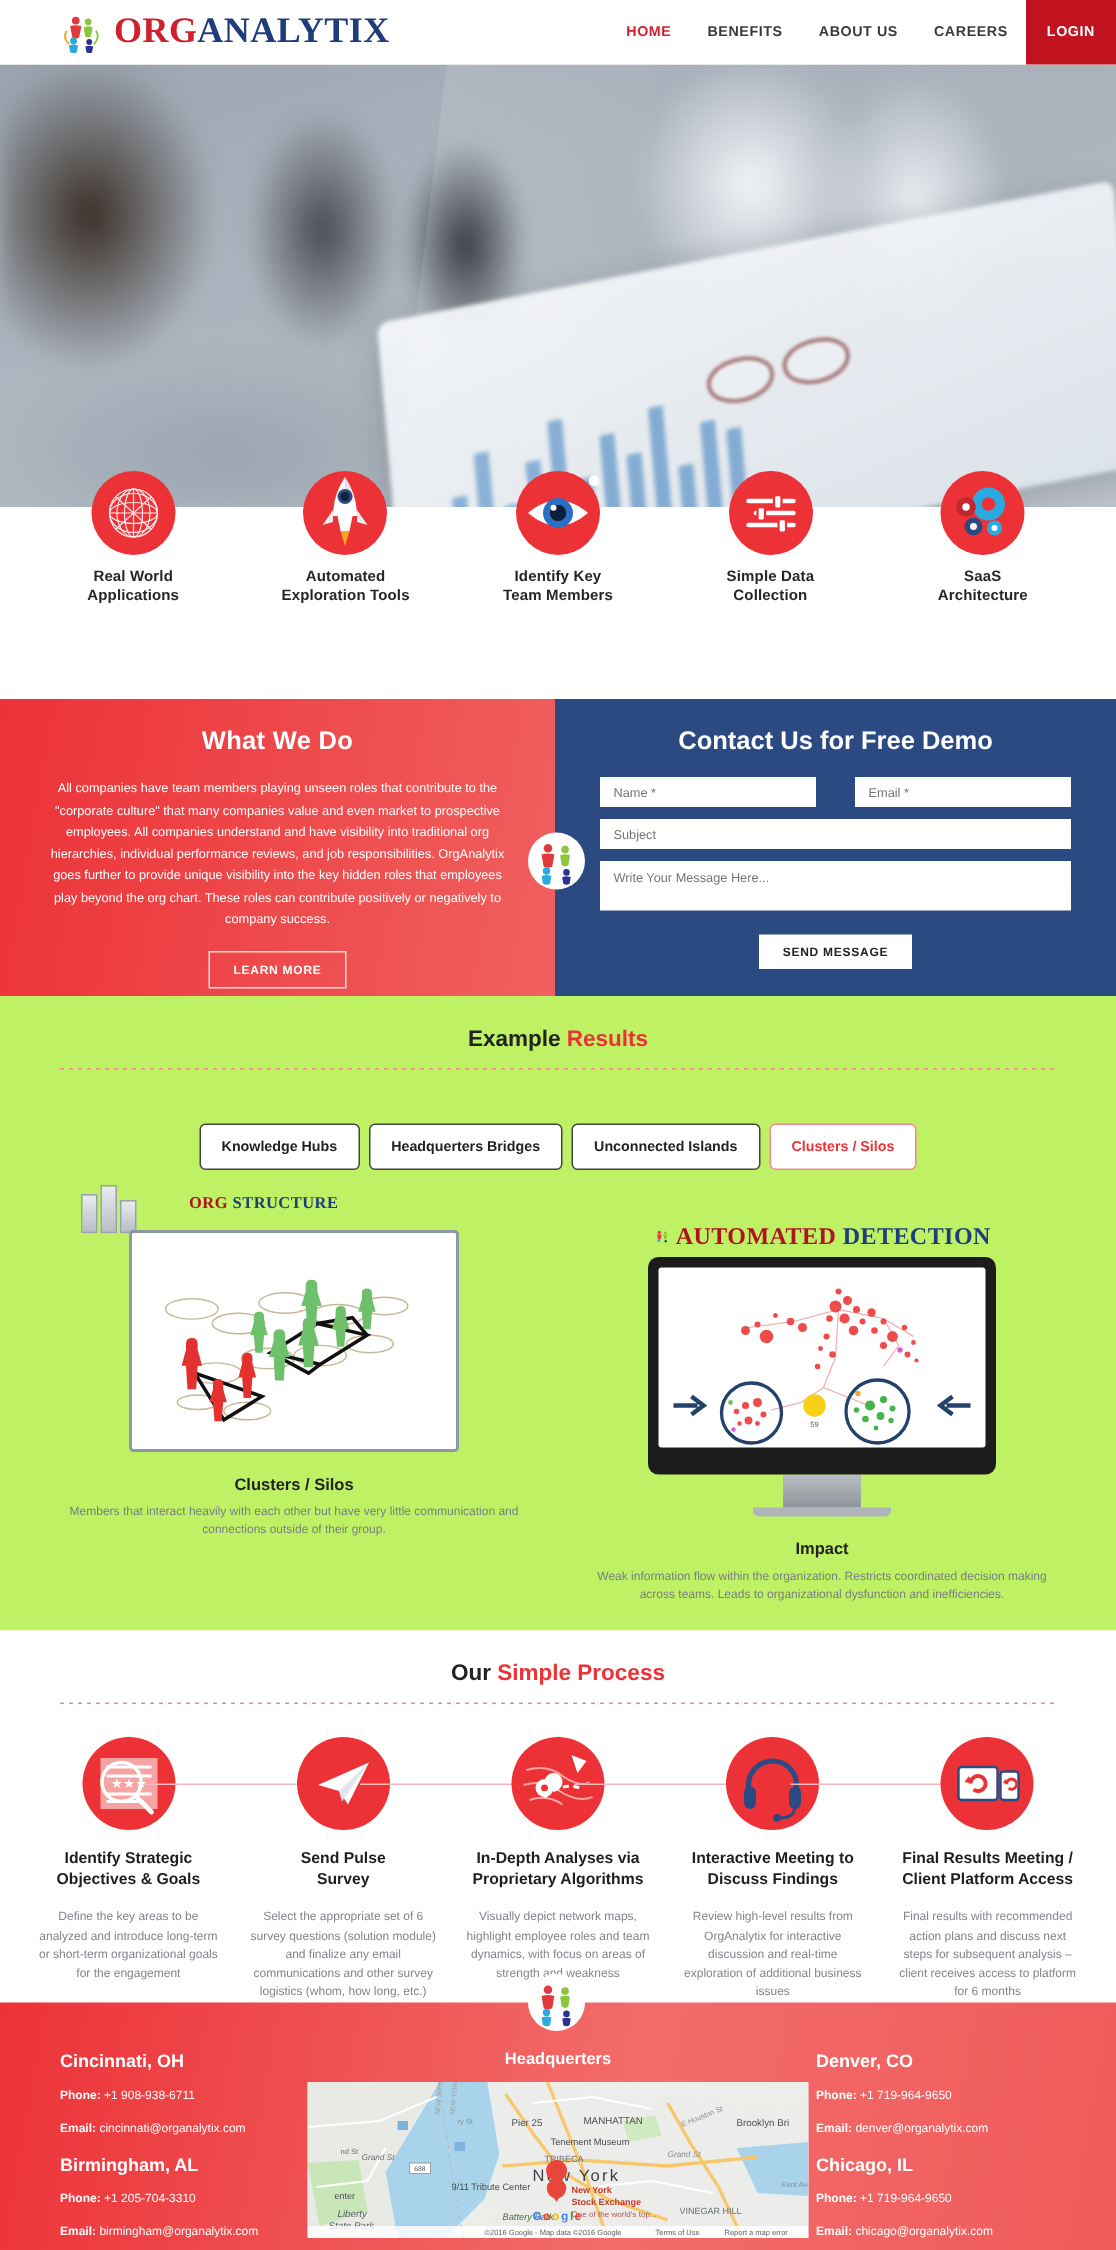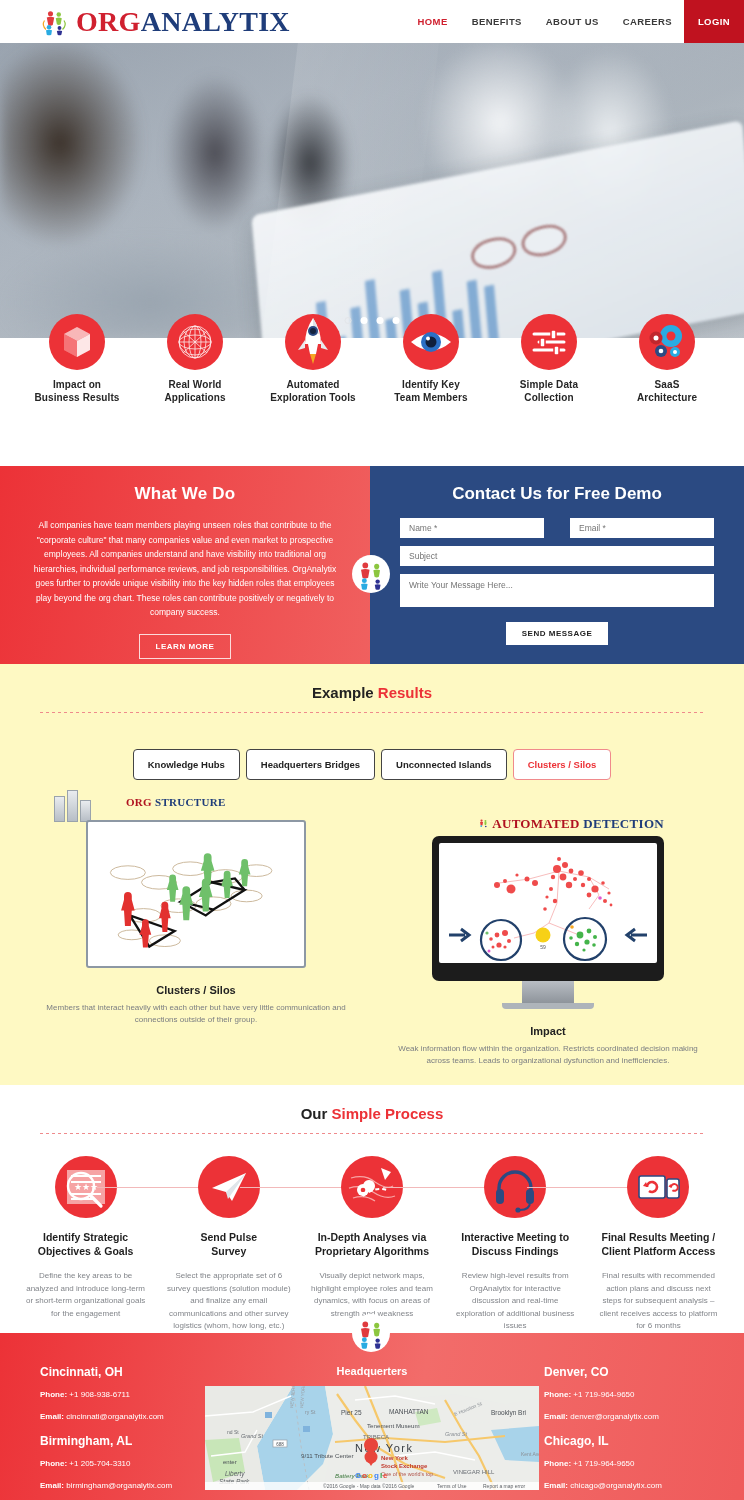--- a/index.html
+++ b/index.html
@@ -10,21 +10,21 @@
     -webkit-font-smoothing: antialiased;
   }
 
   
   .header {
     height: 43px; background: #fff; display: flex; align-items: center;
     position: relative; z-index: 20;
   }
   .logo-wrap { display: flex; align-items: center; margin-left: 40px; }
   .logo-mark { width: 30px; height: 30px; position: relative; margin-right: 6px; }
-  .logo-text { font-family: "Liberation Serif", serif; font-size: 28px; letter-spacing: .3px; }
+  .logo-text { font-family: "Liberation Serif", serif; font-size: 24px; letter-spacing: .3px; }
   .logo-text .org { color: #d0202f; font-weight: 700; }
   .logo-text .analytix { color: #1f3d7a; font-weight: 700; }
 
   .nav { display: flex; align-items: center; margin-left: auto; height: 43px; }
   .nav a {
     font-size: 9.5px; color: #3a3a3a; text-decoration: none; letter-spacing: .4px;
     padding: 0 12px; font-weight: 600; line-height: 43px;
   }
   .nav a.active { color: #d0202f; }
   .nav a.login {
@@ -122,21 +122,21 @@
   .send {
     background: #fff; border: none; font-size: 8px; font-weight: 700; color: #222;
     padding: 7px 16px; margin-top: 11px; letter-spacing: .5px; cursor: pointer;
   }
   .mid-badge {
     position: absolute; left: 352px; top: 89px; width: 38px; height: 38px;
     background: #fff; border-radius: 50%; z-index: 9;
   }
 
   
-  .section { background: #fef9c3; text-align: center; }
+  .section { background: #bef264; text-align: center; }
   .sec-title { font-size: 15px; font-weight: 700; color: #222; padding-top: 20px; }
   .sec-title .hl { color: #ec3237; }
   .dotted {
     height: 1px; margin: 11px 40px 0;
     background-image: linear-gradient(to right, #ef8a8c 0 3px, transparent 3px 6px);
     background-size: 6px 1px; background-repeat: repeat-x;
   }
 
   
   .tabs { display: flex; justify-content: center; gap: 6px; margin-top: 36px; }
@@ -158,22 +158,22 @@
     font-size: 11px; font-weight: 700; letter-spacing: .3px; white-space: nowrap;
   }
   .org-title .r { color: #b01220; } .org-title .b { color: #1f3d7a; }
   .servers { position: absolute; left: -12px; top: -30px; display: flex; gap: 2px; align-items: flex-end; }
   .servers i { display: block; width: 11px; background: linear-gradient(#e9ecef,#b7bec6); border: 1px solid #9aa3ac; }
   .arrow-big {
     position: absolute; right: -22px; top: 58px; width: 0; height: 0;
   }
   .monitor { width: 232px; margin: 14px auto 0; }
   .mon-title {
-    font-family: "Liberation Serif", serif; font-size: 13px; font-weight: 700;
-    letter-spacing: .3px; margin-bottom: 4px; text-align: right;
+    font-family: "Liberation Serif", serif; font-size: 16px; font-weight: 700;
+    letter-spacing: .3px; margin-bottom: 4px;
   }
   .mon-title .r { color: #b01220; } .mon-title .b { color: #1f3d7a; }
   .mon-body {
     background: #1c1c1c; border-radius: 7px; padding: 7px 7px 14px; position: relative;
   }
   .mon-screen { background: #fff; height: 120px; border-radius: 2px; position: relative; overflow: hidden; }
   .mon-stand { width: 52px; height: 22px; margin: 0 auto; background: linear-gradient(#b9bec4,#8e949b); }
   .mon-base { width: 92px; height: 6px; margin: 0 auto; background: #aeb4ba; border-radius: 0 0 4px 4px; }
   .cap-title { font-size: 11px; font-weight: 700; color: #222; margin-top: 16px; }
   .cap-text { font-size: 8px; color: #7a7d82; line-height: 12px; margin: 6px auto 0; max-width: 300px; }
@@ -265,34 +265,20 @@
   <div class="hero-dots">
     <i class="off"></i>
     <i></i>
     <i></i>
     <i></i>
   </div>
 </div>
 
 <div class="features">
 
-  <div class="feat">
-    <div class="feat-icon">
-      <div class="circ"></div>
-      <svg viewBox="0 0 56 56" width="56" height="56" style="position:absolute;inset:0">
-        <path d="M28 13 L41 20 L41 36 L28 43 L15 36 L15 20 Z" fill="#fff" opacity=".22"></path>
-        <path d="M28 13 L41 20 L28 27 L15 20 Z" fill="#fff" opacity=".55"></path>
-        <path d="M15 20 L28 27 L28 43 L15 36 Z" fill="#f5777a" opacity=".9"></path>
-        <path d="M28 27 L41 20 L41 36 L28 43 Z" fill="#fff" opacity=".85"></path>
-      </svg>
-    </div>
-    <div class="feat-label">
-      <span>Impact on</span><br><span>Business Results</span>
-    </div>
-  </div>
 
   <div class="feat">
     <div class="feat-icon">
       <div class="circ"></div>
       <svg viewBox="0 0 56 56" width="56" height="56" style="position:absolute;inset:0">
         <g stroke="#fff" fill="none" stroke-width="0.8" opacity=".9">
           <circle cx="28" cy="28" r="16"></circle>
           <ellipse cx="28" cy="28" rx="6" ry="16"></ellipse>
           <ellipse cx="28" cy="28" rx="11" ry="16"></ellipse>
           <ellipse cx="28" cy="28" rx="16" ry="7"></ellipse>

